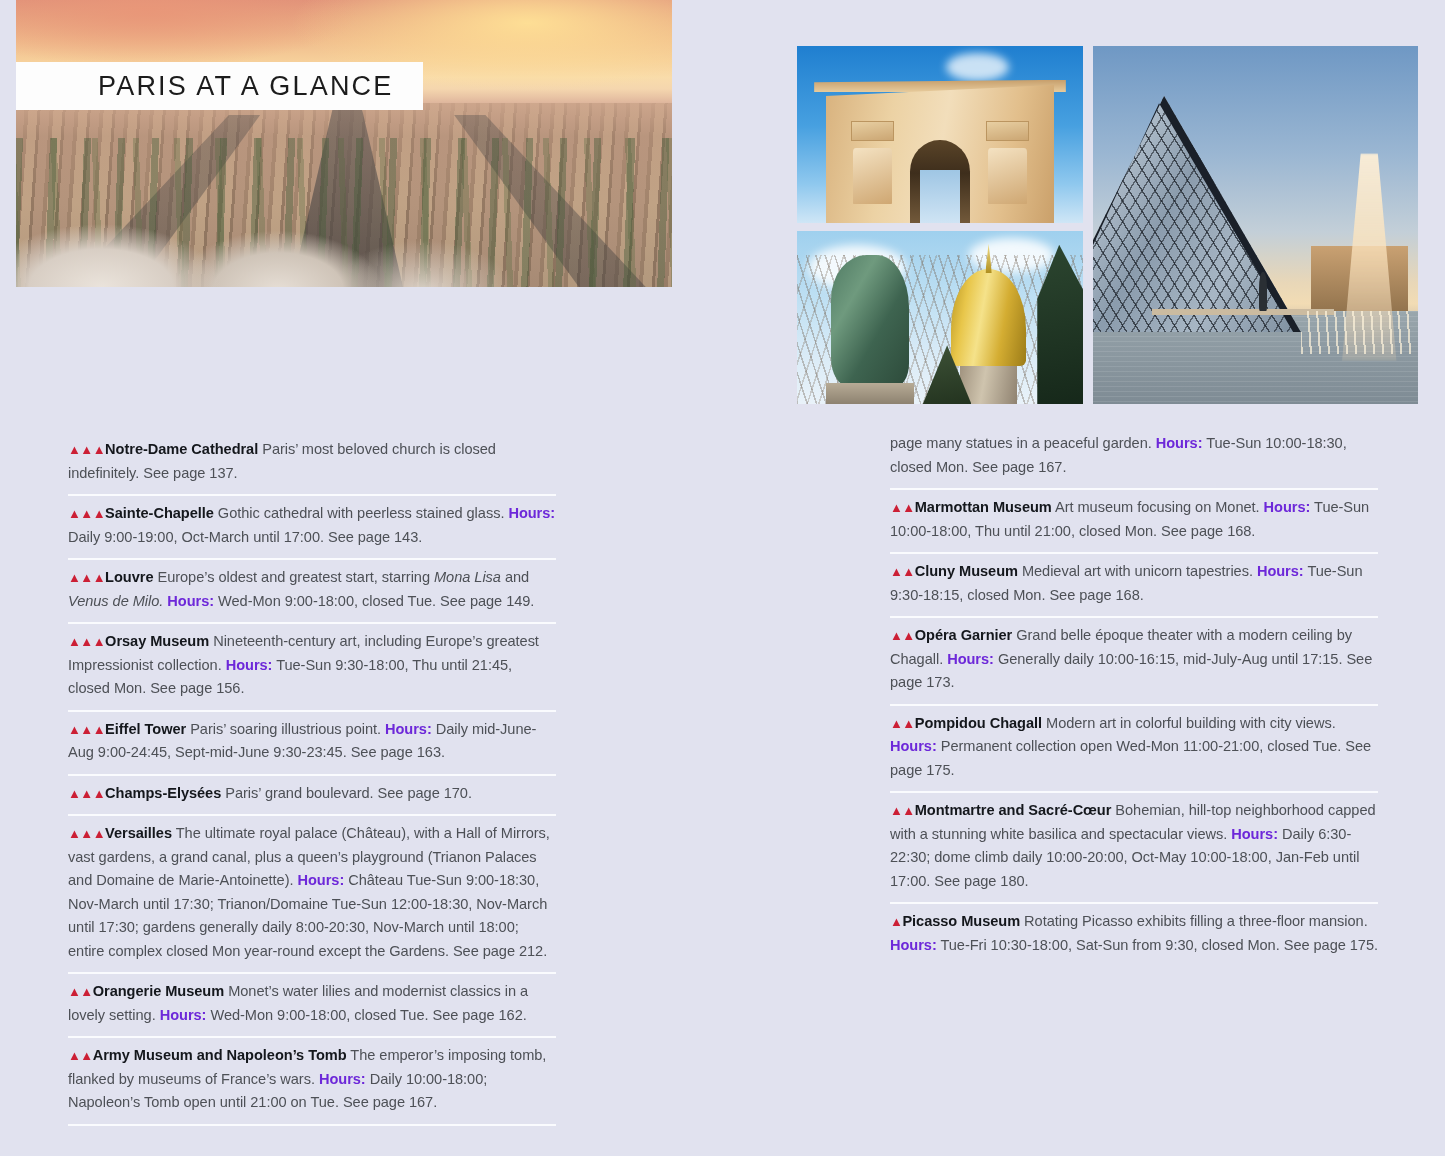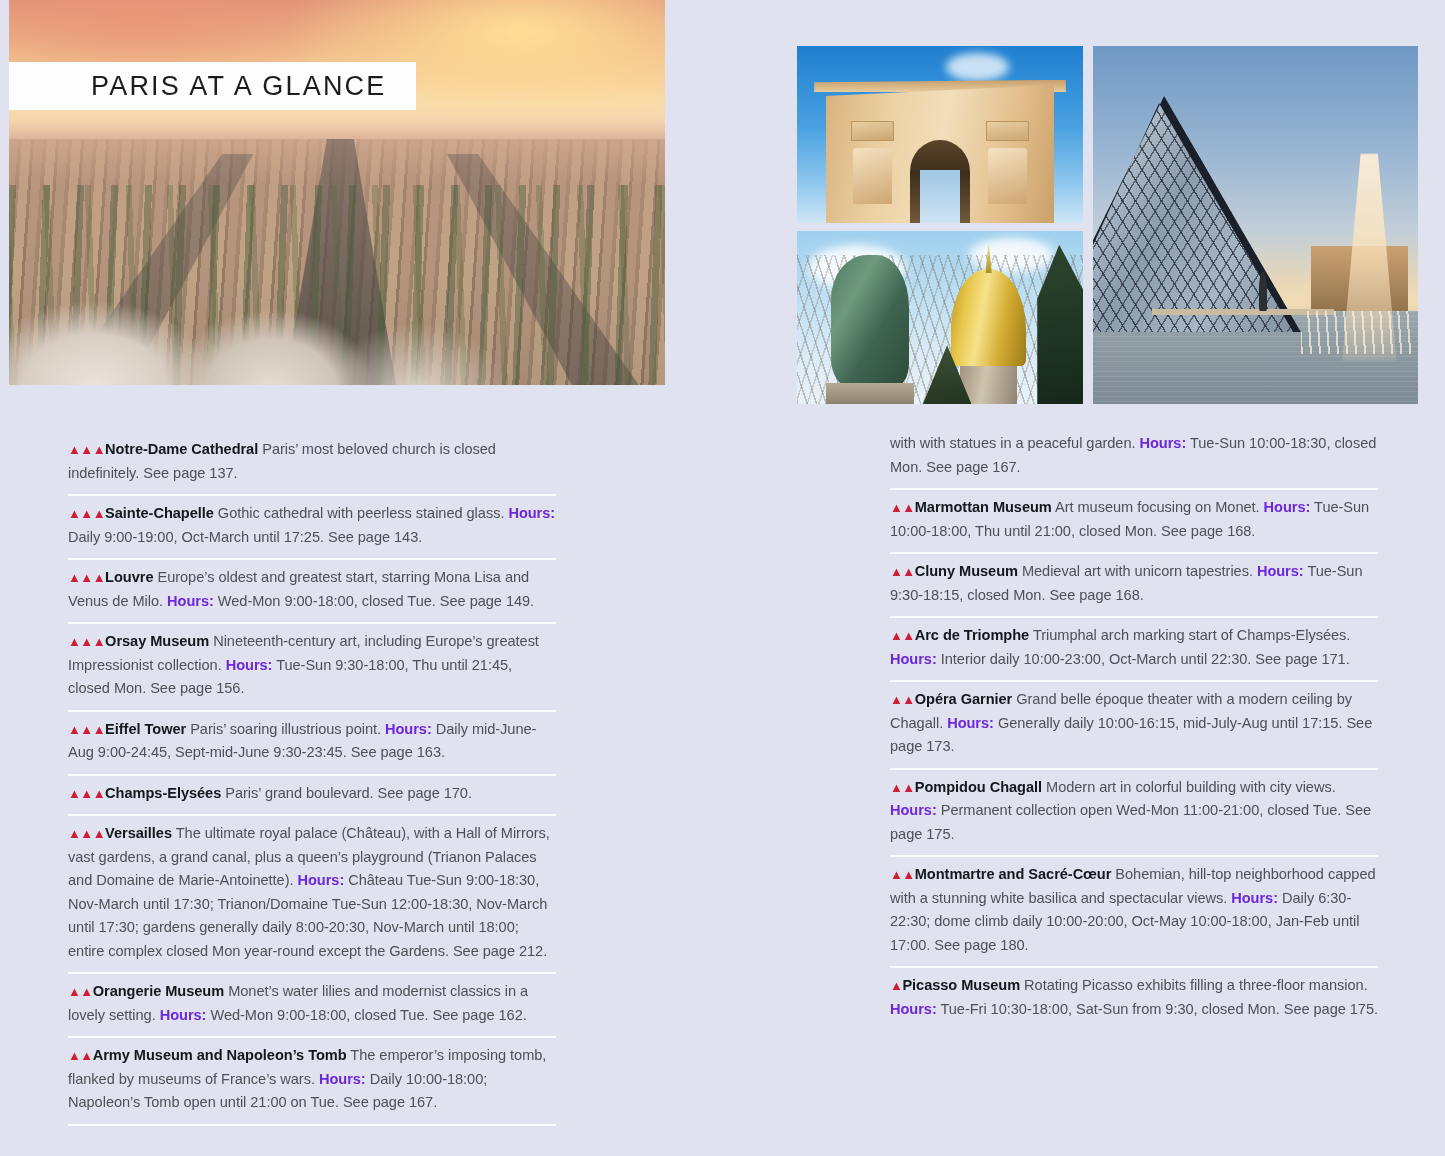--- a/index.html
+++ b/index.html
@@ -6,21 +6,21 @@
   body{
     width:1445px;height:1156px;
     background:#e1e2ef;
     font-family:"Liberation Sans", sans-serif;
     overflow:hidden;
     position:relative;
   }
 
   
   .hero{
-    position:absolute;left:9px;top:0;width:656px;height:385px;
+    position:absolute;left:16px;top:0;width:656px;height:287px;
     overflow:hidden;
   }
   .hero-sky{
     position:absolute;inset:0;
     background:
       radial-gradient(ellipse 60% 40% at 78% 8%, rgba(255,225,150,.95) 0%, rgba(255,225,150,0) 60%),
       radial-gradient(ellipse 50% 30% at 20% 4%, rgba(233,150,120,.9) 0%, rgba(233,150,120,0) 65%),
       linear-gradient(180deg,
         #e0927a 0%, #e8a882 7%, #f0bc8c 14%, #f6cf9a 21%,
         #f9dcab 27%, #f5d6ae 31%, #e8c3a4 34%, #d8ae98 37%);
@@ -224,21 +224,21 @@
     font-family:"Liberation Sans", sans-serif;
     font-size:14.6px;
     line-height:23.5px;
     color:#4d5056;
     letter-spacing:-0.05px;
     text-align:left;
   }
   .tri{color:#cc1f35;font-size:13px;letter-spacing:-0.5px;}
   .name{font-weight:bold;color:#14171c;}
   .hrs{font-weight:bold;color:#6d28d9;}
-  .ital{}
+  .ital{font-style:italic;}
 </style>
 </head>
 <body style="background: rgb(225, 226, 239);">
 
 <div class="hero">
   <div class="hero-sky"></div>
   <div class="hero-city"></div>
   <div class="hero-ave"></div>
   <div class="hero-ave2"></div>
   <div class="hero-ave3"></div>
@@ -290,21 +290,21 @@
   <div class="lv-spray"></div>
 </div>
 
 <div class="col col-left">
 
   <div class="entry">
     <div class="etext"><span class="tri">▲▲▲</span><span class="name">Notre-Dame Cathedral</span><span> Paris’ most beloved church is closed indefinitely. See page 137.</span></div>
   </div>
 
   <div class="entry">
-    <div class="etext"><span class="tri">▲▲▲</span><span class="name">Sainte-Chapelle</span><span> Gothic cathedral with peerless stained glass. </span><span class="hrs">Hours:</span><span> Daily 9:00-19:00, Oct-March until 17:25. See page 143.</span></div>
+    <div class="etext"><span class="tri">▲▲▲</span><span class="name">Sainte-Chapelle</span><span> Gothic cathedral with peerless stained glass. </span><span class="hrs">Hours:</span><span> Daily 9:00-19:00, Oct-March until 17:00. See page 143.</span></div>
   </div>
 
   <div class="entry">
     <div class="etext"><span class="tri">▲▲▲</span><span class="name">Louvre</span><span> Europe’s oldest and greatest start, starring </span><span class="ital">Mona Lisa</span><span> and </span><span class="ital">Venus de Milo.</span><span> </span><span class="hrs">Hours:</span><span> Wed-Mon 9:00-18:00, closed Tue. See page 149.</span></div>
   </div>
 
   <div class="entry">
     <div class="etext"><span class="tri">▲▲▲</span><span class="name">Orsay Museum</span><span> Nineteenth-century art, including Europe’s greatest Impressionist collection. </span><span class="hrs">Hours:</span><span> Tue-Sun 9:30-18:00, Thu until 21:45, closed Mon. See page 156.</span></div>
   </div>
 
@@ -330,34 +330,31 @@
 
   <div class="entry">
     <div class="etext"></div>
   </div>
 
 </div>
 
 <div class="col col-right">
 
   <div class="entry cont">
-    <div class="etext"><span>with with statues in a peaceful garden. </span><span class="hrs">Hours:</span><span> Tue-Sun 10:00-18:30, closed Mon. See page 167.</span></div>
+    <div class="etext"><span>page many statues in a peaceful garden. </span><span class="hrs">Hours:</span><span> Tue-Sun 10:00-18:30, closed Mon. See page 167.</span></div>
   </div>
 
   <div class="entry">
     <div class="etext"><span class="tri">▲▲</span><span class="name">Marmottan Museum</span><span> Art museum focusing on Monet. </span><span class="hrs">Hours:</span><span> Tue-Sun 10:00-18:00, Thu until 21:00, closed Mon. See page 168.</span></div>
   </div>
 
   <div class="entry">
     <div class="etext"><span class="tri">▲▲</span><span class="name">Cluny Museum</span><span> Medieval art with unicorn tapestries. </span><span class="hrs">Hours:</span><span> Tue-Sun 9:30-18:15, closed Mon. See page 168.</span></div>
   </div>
 
-  <div class="entry">
-    <div class="etext"><span class="tri">▲▲</span><span class="name">Arc de Triomphe</span><span> Triumphal arch marking start of Champs-Elysées. </span><span class="hrs">Hours:</span><span> Interior daily 10:00-23:00, Oct-March until 22:30. See page 171.</span></div>
-  </div>
 
   <div class="entry">
     <div class="etext"><span class="tri">▲▲</span><span class="name">Opéra Garnier</span><span> Grand belle époque theater with a modern ceiling by Chagall. </span><span class="hrs">Hours:</span><span> Generally daily 10:00-16:15, mid-July-Aug until 17:15. See page 173.</span></div>
   </div>
 
   <div class="entry">
     <div class="etext"><span class="tri">▲▲</span><span class="name">Pompidou Chagall</span><span> Modern art in colorful building with city views. </span><span class="hrs">Hours:</span><span> Permanent collection open Wed-Mon 11:00-21:00, closed Tue. See page 175.</span></div>
   </div>
 
 

